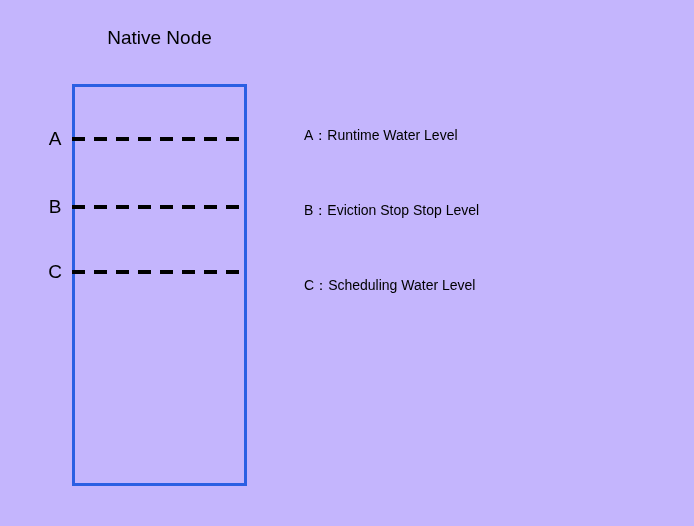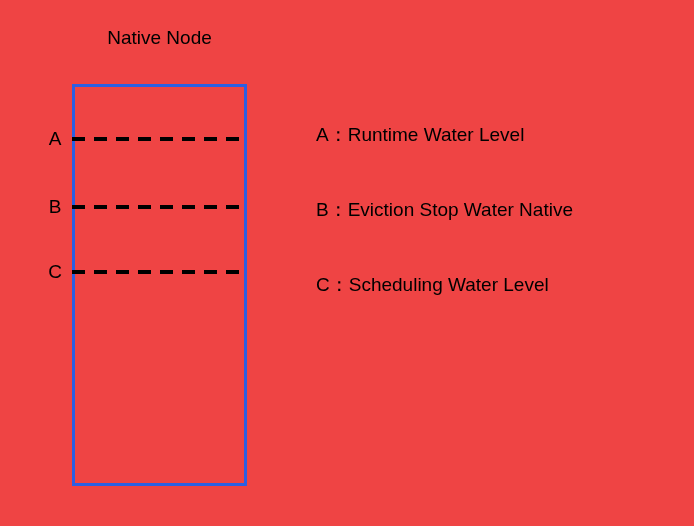--- a/index.html
+++ b/index.html
@@ -6,21 +6,21 @@
   html, body {
     margin: 0;
     padding: 0;
     background: #ffffff;
   }
 
   #canvas {
     position: relative;
     width: 694px;
     height: 526px;
-    background: #ef4444;
+    background: #c4b5fd;
     overflow: hidden;
     font-family: "Liberation Sans", "DejaVu Sans", sans-serif;
     color: #000000;
     -webkit-font-smoothing: antialiased;
   }
 
   
   .diagram-title {
     position: absolute;
     left: 72px;
@@ -73,22 +73,22 @@
     line-height: 22px;
     color: #000000;
   }
   .level-marker-a { left: 42px; top: 128px; }
   .level-marker-b { left: 42px; top: 196px; }
   .level-marker-c { left: 42px; top: 261px; }
 
   
   .legend-entry {
     position: absolute;
-    left: 316px;
-    font-size: 19px;
+    left: 304px;
+    font-size: 14px;
     line-height: 24px;
     color: #000000;
     white-space: nowrap;
   }
   .legend-entry-a { top: 123px; }
   .legend-entry-b { top: 198px; }
   .legend-entry-c { top: 273px; text-align: center; }
 
   .legend-key {
     display: inline;
@@ -126,20 +126,20 @@
 
   <div class="level-marker level-marker-a">A</div>
   <div class="level-marker level-marker-b">B</div>
   <div class="level-marker level-marker-c">C</div>
 
   <div class="legend-entry legend-entry-a">
     <span class="legend-key">A：</span><span class="legend-text">Runtime Water Level</span>
   </div>
 
   <div class="legend-entry legend-entry-b">
-    <span class="legend-key">B：</span><span class="legend-text">Eviction Stop Water Native</span>
+    <span class="legend-key">B：</span><span class="legend-text">Eviction Stop Stop Level</span>
   </div>
 
   <div class="legend-entry legend-entry-c">
     <span class="legend-key">C：</span><span class="legend-text">Scheduling Water Level</span>
   </div>
 
 </div>
 
 </body></html>

